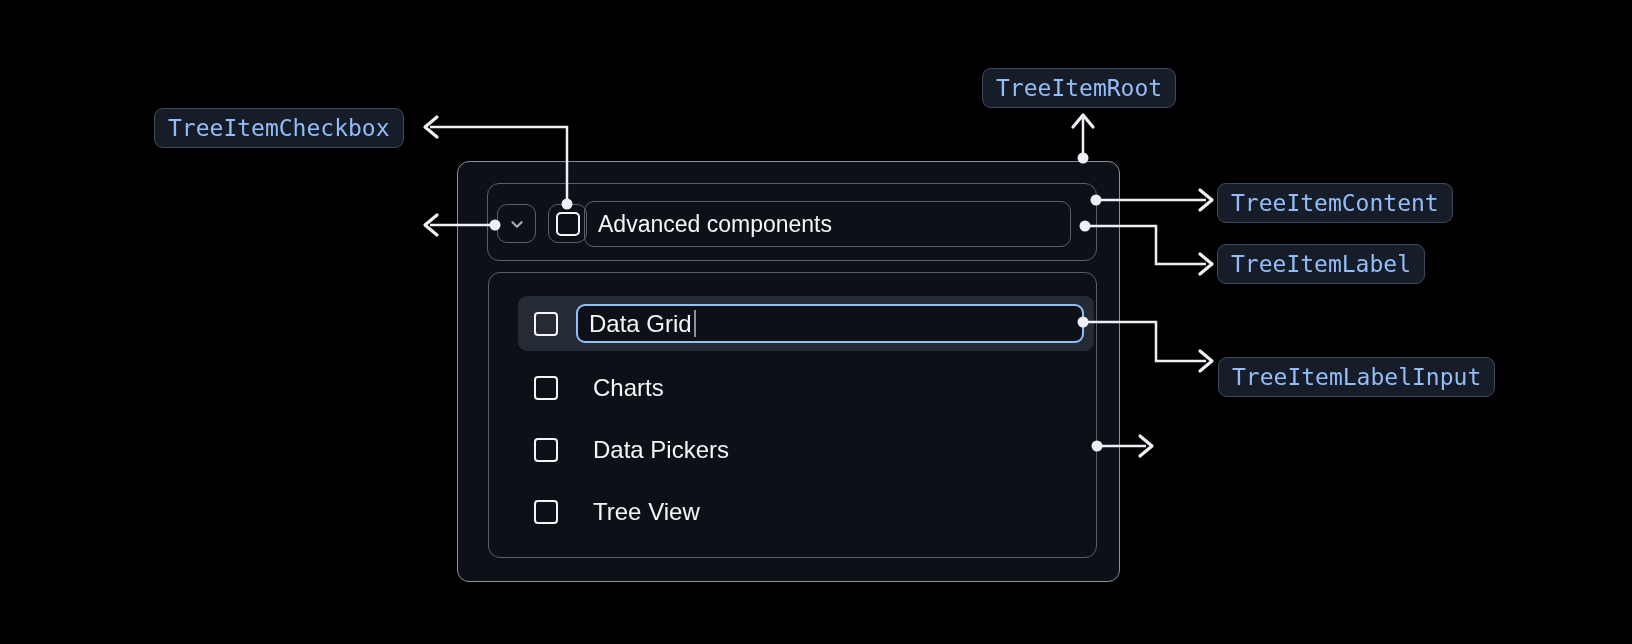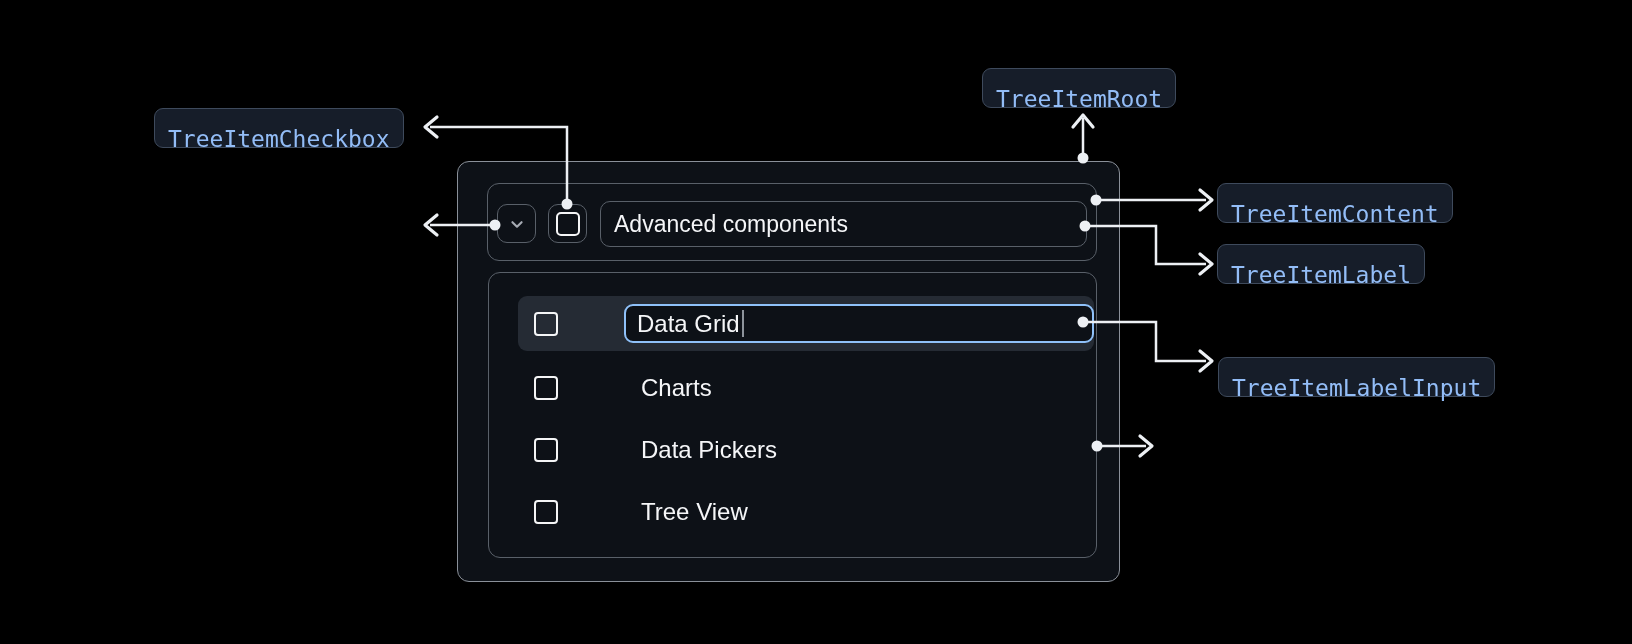--- a/index.html
+++ b/index.html
@@ -21,21 +21,21 @@
   *{box-sizing:border-box;margin:0;padding:0}
   html,body{background:var(--page-bg)}
   #canvas{
     position:relative;width:1632px;height:644px;
     background:var(--page-bg);overflow:hidden;
     font-family:"Liberation Sans",sans-serif;color:var(--text-primary);
   }
   
   .badge{
     position:absolute;height:40px;line-height:37px;
-    padding:12px 13px;border-radius:9px;
+    padding:1px 13px;border-radius:9px;
     background:var(--annotation-bg);
     border:1.5px solid var(--annotation-border);
     color:var(--annotation-text);
     font-family:"DejaVu Sans Mono",monospace;
     font-size:23px;white-space:nowrap;
   }
   
   #connectors{position:absolute;left:0;top:0;width:1632px;height:644px;pointer-events:none}
   #connectors polyline,#connectors path{fill:none;stroke:var(--connector);stroke-width:2.5}
   #connectors path.arrow{stroke-width:3.2;stroke-linecap:round;stroke-linejoin:round}
@@ -57,32 +57,32 @@
     background:transparent;cursor:pointer;
   }
   .icon-btn.expand{left:497px}
   .icon-btn.check{left:548px}
   .cb{
     width:24px;height:24px;border:2.5px solid var(--checkbox-color);
     border-radius:5px;background:transparent;
   }
   .cb.small-radius{border-radius:4px}
   .tree-label-box{
-    position:absolute;left:600px;top:201px;width:487px;height:46px;
+    position:absolute;left:584px;top:201px;width:487px;height:46px;
     border:1.5px solid var(--inner-border);border-radius:10px;
     display:flex;align-items:center;padding-left:13px;
     font-size:23px;color:var(--text-primary);
   }
   .tree-group{
     position:absolute;left:488px;top:272px;width:609px;height:286px;
     border:1.5px solid var(--inner-border);border-radius:12px;
   }
   .tree-row{
     position:absolute;left:29px;width:576px;height:48px;
-    display:flex;align-items:center;gap:48px;
+    display:flex;align-items:center;
   }
   .tree-row .cb{margin-left:16px;flex:none}
   .tree-row .row-label{margin-left:35px;font-size:24px;color:var(--text-primary)}
   .tree-row.editing{
     top:23px;height:55px;background:var(--row-highlight-bg);border-radius:9px;
   }
   .label-input{
     margin-left:18px;width:508px;height:39px;
     border:2px solid var(--input-focus-border);border-radius:9px;
     background:var(--surface-bg);

